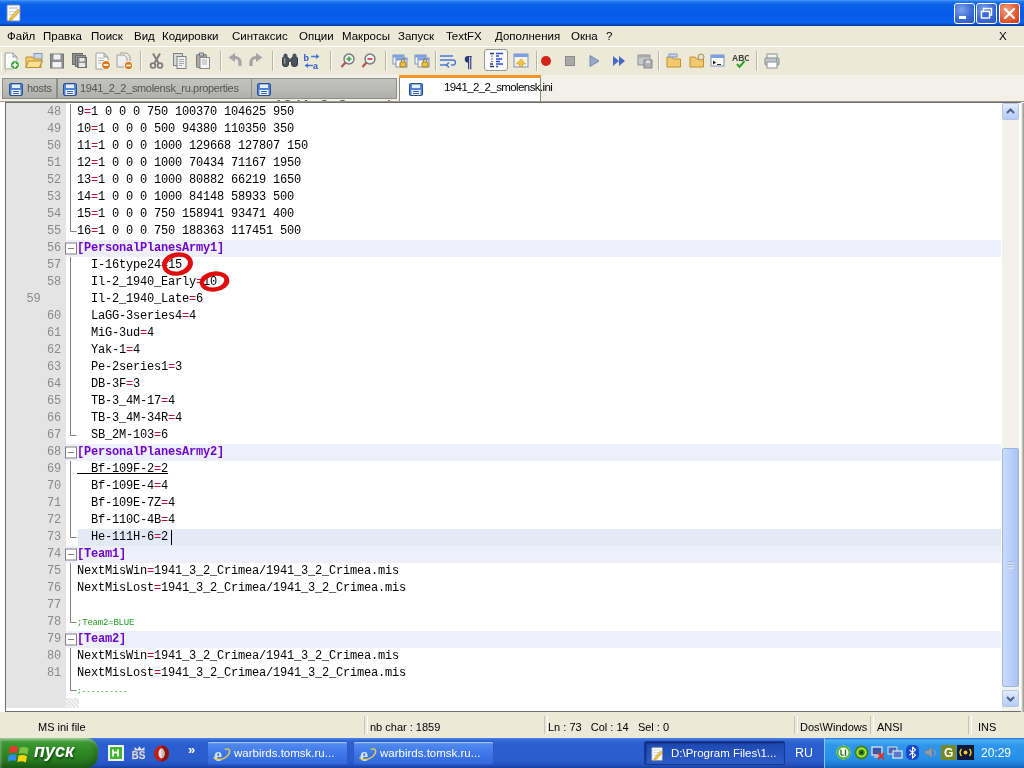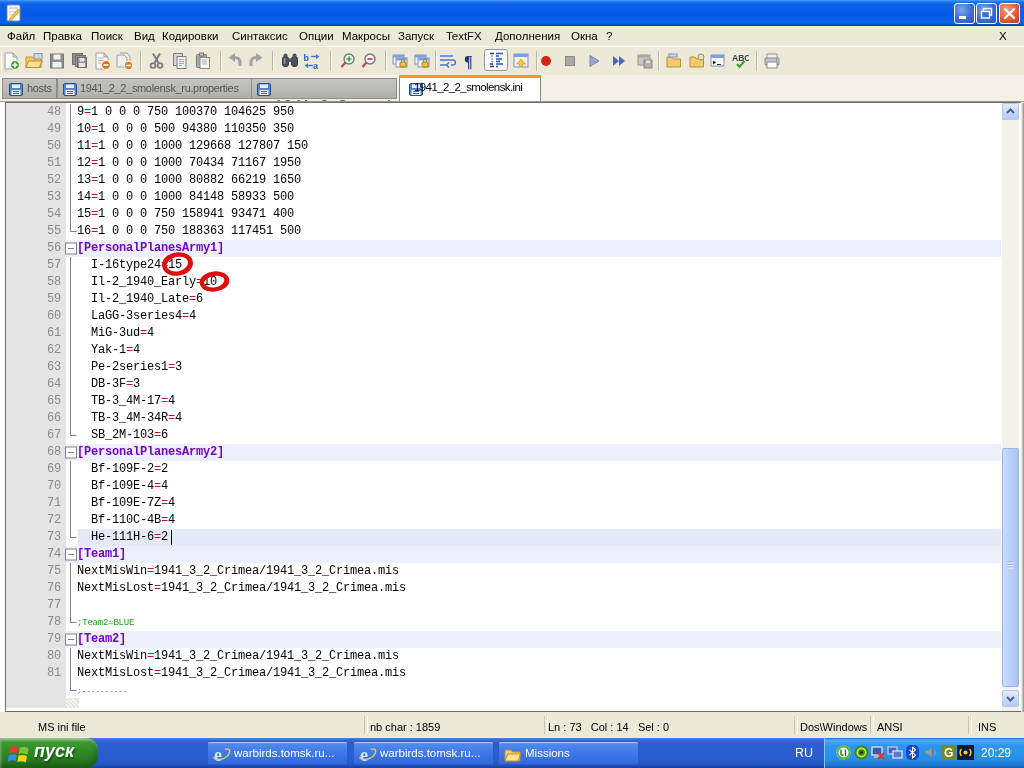--- a/index.html
+++ b/index.html
@@ -312,40 +312,40 @@
           </svg></div>
         <div style="position:absolute;left:22px;top:18px;color:#55554F;font-size:17px;letter-spacing:-0.35px;white-space:nowrap;">1941_2_2_smolensk.mis</div>
       </div>
     <div id="activetab">
         <div style="position:absolute;left:9px;top:7px;"><svg width="14" height="13" viewBox="0 0 14 13">
             <rect x=".5" y=".5" width="13" height="12" rx="1.5" fill="#4E86D8" stroke="#2A5088"></rect>
             <rect x="3" y="1.5" width="8" height="3.5" fill="#E8EEF8"></rect>
             <rect x="2.5" y="7" width="9" height="5" fill="#F0F4FA"></rect>
             <path d="M4 8.5h6M4 10.5h6" stroke="#3A66A8"></path>
           </svg></div>
-        <div style="position:absolute;left:14px;top:6px;color:#000;font-size:11.5px;letter-spacing:-0.6px;white-space:nowrap;">1941_2_2_smolensk.ini</div>
+        <div style="position:absolute;left:44px;top:6px;color:#000;font-size:11.5px;letter-spacing:-0.6px;white-space:nowrap;">1941_2_2_smolensk.ini</div>
       </div>
     <div id="activetop"></div>
   </div>
   <div id="tabline"></div>
   <div id="editwrap">
       <div id="editor">
     <div id="gutter">
           <div class="lnum" style="top: 1px;">48</div>
           <div class="lnum" style="top: 18px;">49</div>
           <div class="lnum" style="top: 35px;">50</div>
           <div class="lnum" style="top: 52px;">51</div>
           <div class="lnum" style="top: 69px;">52</div>
           <div class="lnum" style="top: 86px;">53</div>
           <div class="lnum" style="top: 103px;">54</div>
           <div class="lnum" style="top: 120px;">55</div>
           <div class="lnum" style="top: 137px;">56</div>
           <div class="lnum" style="top: 154px;">57</div>
           <div class="lnum" style="top: 171px;">58</div>
-          <div class="lnum" style="top: 188px;">59</div>
+          <div class="lnum" style="top: 188px; text-align: center;">59</div>
           <div class="lnum" style="top: 205px;">60</div>
           <div class="lnum" style="top: 222px;">61</div>
           <div class="lnum" style="top: 239px;">62</div>
           <div class="lnum" style="top: 256px;">63</div>
           <div class="lnum" style="top: 273px;">64</div>
           <div class="lnum" style="top: 290px;">65</div>
           <div class="lnum" style="top: 307px;">66</div>
           <div class="lnum" style="top: 324px;">67</div>
           <div class="lnum" style="top: 341px;">68</div>
           <div class="lnum" style="top: 358px;">69</div>
@@ -385,21 +385,21 @@
           <div class="codeline" style="top: 188px;"><span>  Il-2_1940_Late</span><span class="eq">=</span><span>6</span></div>
           <div class="codeline" style="top: 205px;"><span>  LaGG-3series4</span><span class="eq">=</span><span>4</span></div>
           <div class="codeline" style="top: 222px;"><span>  MiG-3ud</span><span class="eq">=</span><span>4</span></div>
           <div class="codeline" style="top: 239px;"><span>  Yak-1</span><span class="eq">=</span><span>4</span></div>
           <div class="codeline" style="top: 256px;"><span>  Pe-2series1</span><span class="eq">=</span><span>3</span></div>
           <div class="codeline" style="top: 273px;"><span>  DB-3F</span><span class="eq">=</span><span>3</span></div>
           <div class="codeline" style="top: 290px;"><span>  TB-3_4M-17</span><span class="eq">=</span><span>4</span></div>
           <div class="codeline" style="top: 307px;"><span>  TB-3_4M-34R</span><span class="eq">=</span><span>4</span></div>
           <div class="codeline" style="top: 324px;"><span>  SB_2M-103</span><span class="eq">=</span><span>6</span></div>
           <div class="codeline" style="top: 341px;"><span class="sect">[PersonalPlanesArmy2]</span></div>
-          <div class="codeline" style="top: 358px;"><span>  Bf-109F-2</span><span class="eq">=</span><span>2</span></div>
+          <div class="codeline" style="top: 358px; text-decoration: underline;"><span>  Bf-109F-2</span><span class="eq">=</span><span>2</span></div>
           <div class="codeline" style="top: 375px;"><span>  Bf-109E-4</span><span class="eq">=</span><span>4</span></div>
           <div class="codeline" style="top: 392px;"><span>  Bf-109E-7Z</span><span class="eq">=</span><span>4</span></div>
           <div class="codeline" style="top: 409px;"><span>  Bf-110C-4B</span><span class="eq">=</span><span>4</span></div>
           <div class="codeline" style="top: 426px;"><span>  He-111H-6</span><span class="eq">=</span><span>2</span></div>
           <div class="codeline" style="top: 443px;"><span class="sect">[Team1]</span></div>
           <div class="codeline" style="top: 460px;"><span>NextMisWin</span><span class="eq">=</span><span>1941_3_2_Crimea/1941_3_2_Crimea.mis</span></div>
           <div class="codeline" style="top: 477px;"><span>NextMisLost</span><span class="eq">=</span><span>1941_3_2_Crimea/1941_3_2_Crimea.mis</span></div>
           <div class="codeline" style="top: 494px;"></div>
           <div class="codeline" style="top: 511px;"><span class="cmt">;Team2=BLUE</span></div>
           <div class="codeline" style="top: 528px;"><span class="sect">[Team2]</span></div>
@@ -485,26 +485,44 @@
         </svg>
         <div class="lbl">warbirds.tomsk.ru...</div>
       </div>
       <div class="taskbtn" style="left: 353px;">
         <svg width="18" height="17" viewBox="0 0 18 17">
           <text x="1" y="15" font-family="Liberation Serif" font-weight="bold" font-size="18" fill="#CFE6FE">e</text>
           <path d="M0.5 11.5 C3 14.5 9 14 12.8 11.3 C16.2 8.8 17.4 5.4 16.1 3.8 C15.2 2.7 13.5 2.7 11.8 3.4" fill="none" stroke="#E9CF52" stroke-width="1.4"></path>
         </svg>
         <div class="lbl">warbirds.tomsk.ru...</div>
       </div>
-      <div class="taskbtn" style="left: 498px;">
-        <svg width="17" height="17" viewBox="0 0 17 17">
-          <path d="M1 4 h6 l1.5 2 h7.5 v9 h-15 z" fill="#F7CE6E" stroke="#C09030"></path>
-          <path d="M1 15 l2.5-7 h13 l-2.5 7 z" fill="#FBE396" stroke="#C09030"></path>
+      <div class="taskbtn" style="left: 644px; background: linear-gradient(rgb(28, 72, 176) 0%, rgb(38, 83, 190) 60%, rgb(46, 92, 200) 100%); border-color: rgb(18, 58, 142); box-shadow: rgba(0, 0, 30, 0.5) 1px 1px 2px inset;">
+        <svg width="15" height="16" viewBox="0 0 17 17">
+          <rect x="2" y="1" width="12" height="15" rx="1" fill="#fff" stroke="#8090A8"></rect>
+          <path d="M4 4h8M4 7h8M4 10h5" stroke="#C0CCE0"></path>
+          <polygon points="5,13 12,5 14,7 7,15 4,15.8" fill="#EFC544" stroke="#A08020" stroke-width=".5"></polygon>
         </svg>
-        <div class="lbl">Missions</div>
+        <div class="lbl">D:\Program Files\1...</div>
+      </div>
+      <div style="position: absolute; left: 0px; top: 0px; width: 210px; height: 30px;">
+        <div class="qlico" style="left:108px;"><svg width="16" height="16" viewBox="0 0 16 16">
+            <rect x="1" y="1" width="14" height="14" fill="#44B232" stroke="#fff" stroke-width="1.8"></rect>
+            <path d="M5 4.5 v7 M5 8.3 q2.8 -1.8 5 0 V4.5 M10 8.8 v2.7" stroke="#fff" stroke-width="1.7" fill="none"></path>
+          </svg></div>
+        <div class="qlico" style="left:131px;"><svg width="17" height="17" viewBox="0 0 17 17">
+            <path d="M3.5 2 l3 2.2 2-3 2 3 3-2.2 v3.5 h-10 z" fill="#E2E2EA"></path>
+            <text x="0.5" y="14" font-family="Liberation Sans" font-weight="bold" font-size="10" fill="#EDEDF4" stroke="#9A9AB0" stroke-width=".4">BS</text>
+          </svg></div>
+        <div class="qlico" style="left:153px;"><svg width="17" height="17" viewBox="0 0 17 17">
+            <ellipse cx="8.5" cy="8.5" rx="7.5" ry="8" fill="#C41E14"></ellipse>
+            <path d="M8.5 .5 a7.5 8 0 0 1 0 16 z" fill="#8E1410"></path>
+            <ellipse cx="8.5" cy="8.5" rx="3" ry="5" fill="#F0E8E4"></ellipse>
+            <path d="M8.5 3.5 a3 5 0 0 1 0 10 z" fill="#C8BCB8"></path>
+          </svg></div>
+        <div style="position:absolute;left:188px;top:4px;color:#fff;font-weight:bold;font-size:13px;">»</div>
       </div>
       <div style="position: absolute; left: 795px; top: 8px; color: rgb(255, 255, 255); font-size: 12.5px;">RU</div>
       <div id="tray">
         <div class="qlico" style="left:11px;"><svg width="15" height="15" viewBox="0 0 15 15">
             <circle cx="7.5" cy="7.5" r="7" fill="#fff"></circle>
             <circle cx="7.5" cy="7.5" r="6" fill="none" stroke="#4CB428" stroke-width="1.8"></circle>
             <path d="M5 4.5 v4.5 q0 1.5 2.5 1 M9.5 4.5 v6.5" stroke="#207818" stroke-width="1.4" fill="none"></path>
           </svg></div>
         <div class="qlico" style="left:29px;"><svg width="15" height="15" viewBox="0 0 15 15">
             <circle cx="7.5" cy="7.5" r="7" fill="#3C8428"></circle>

